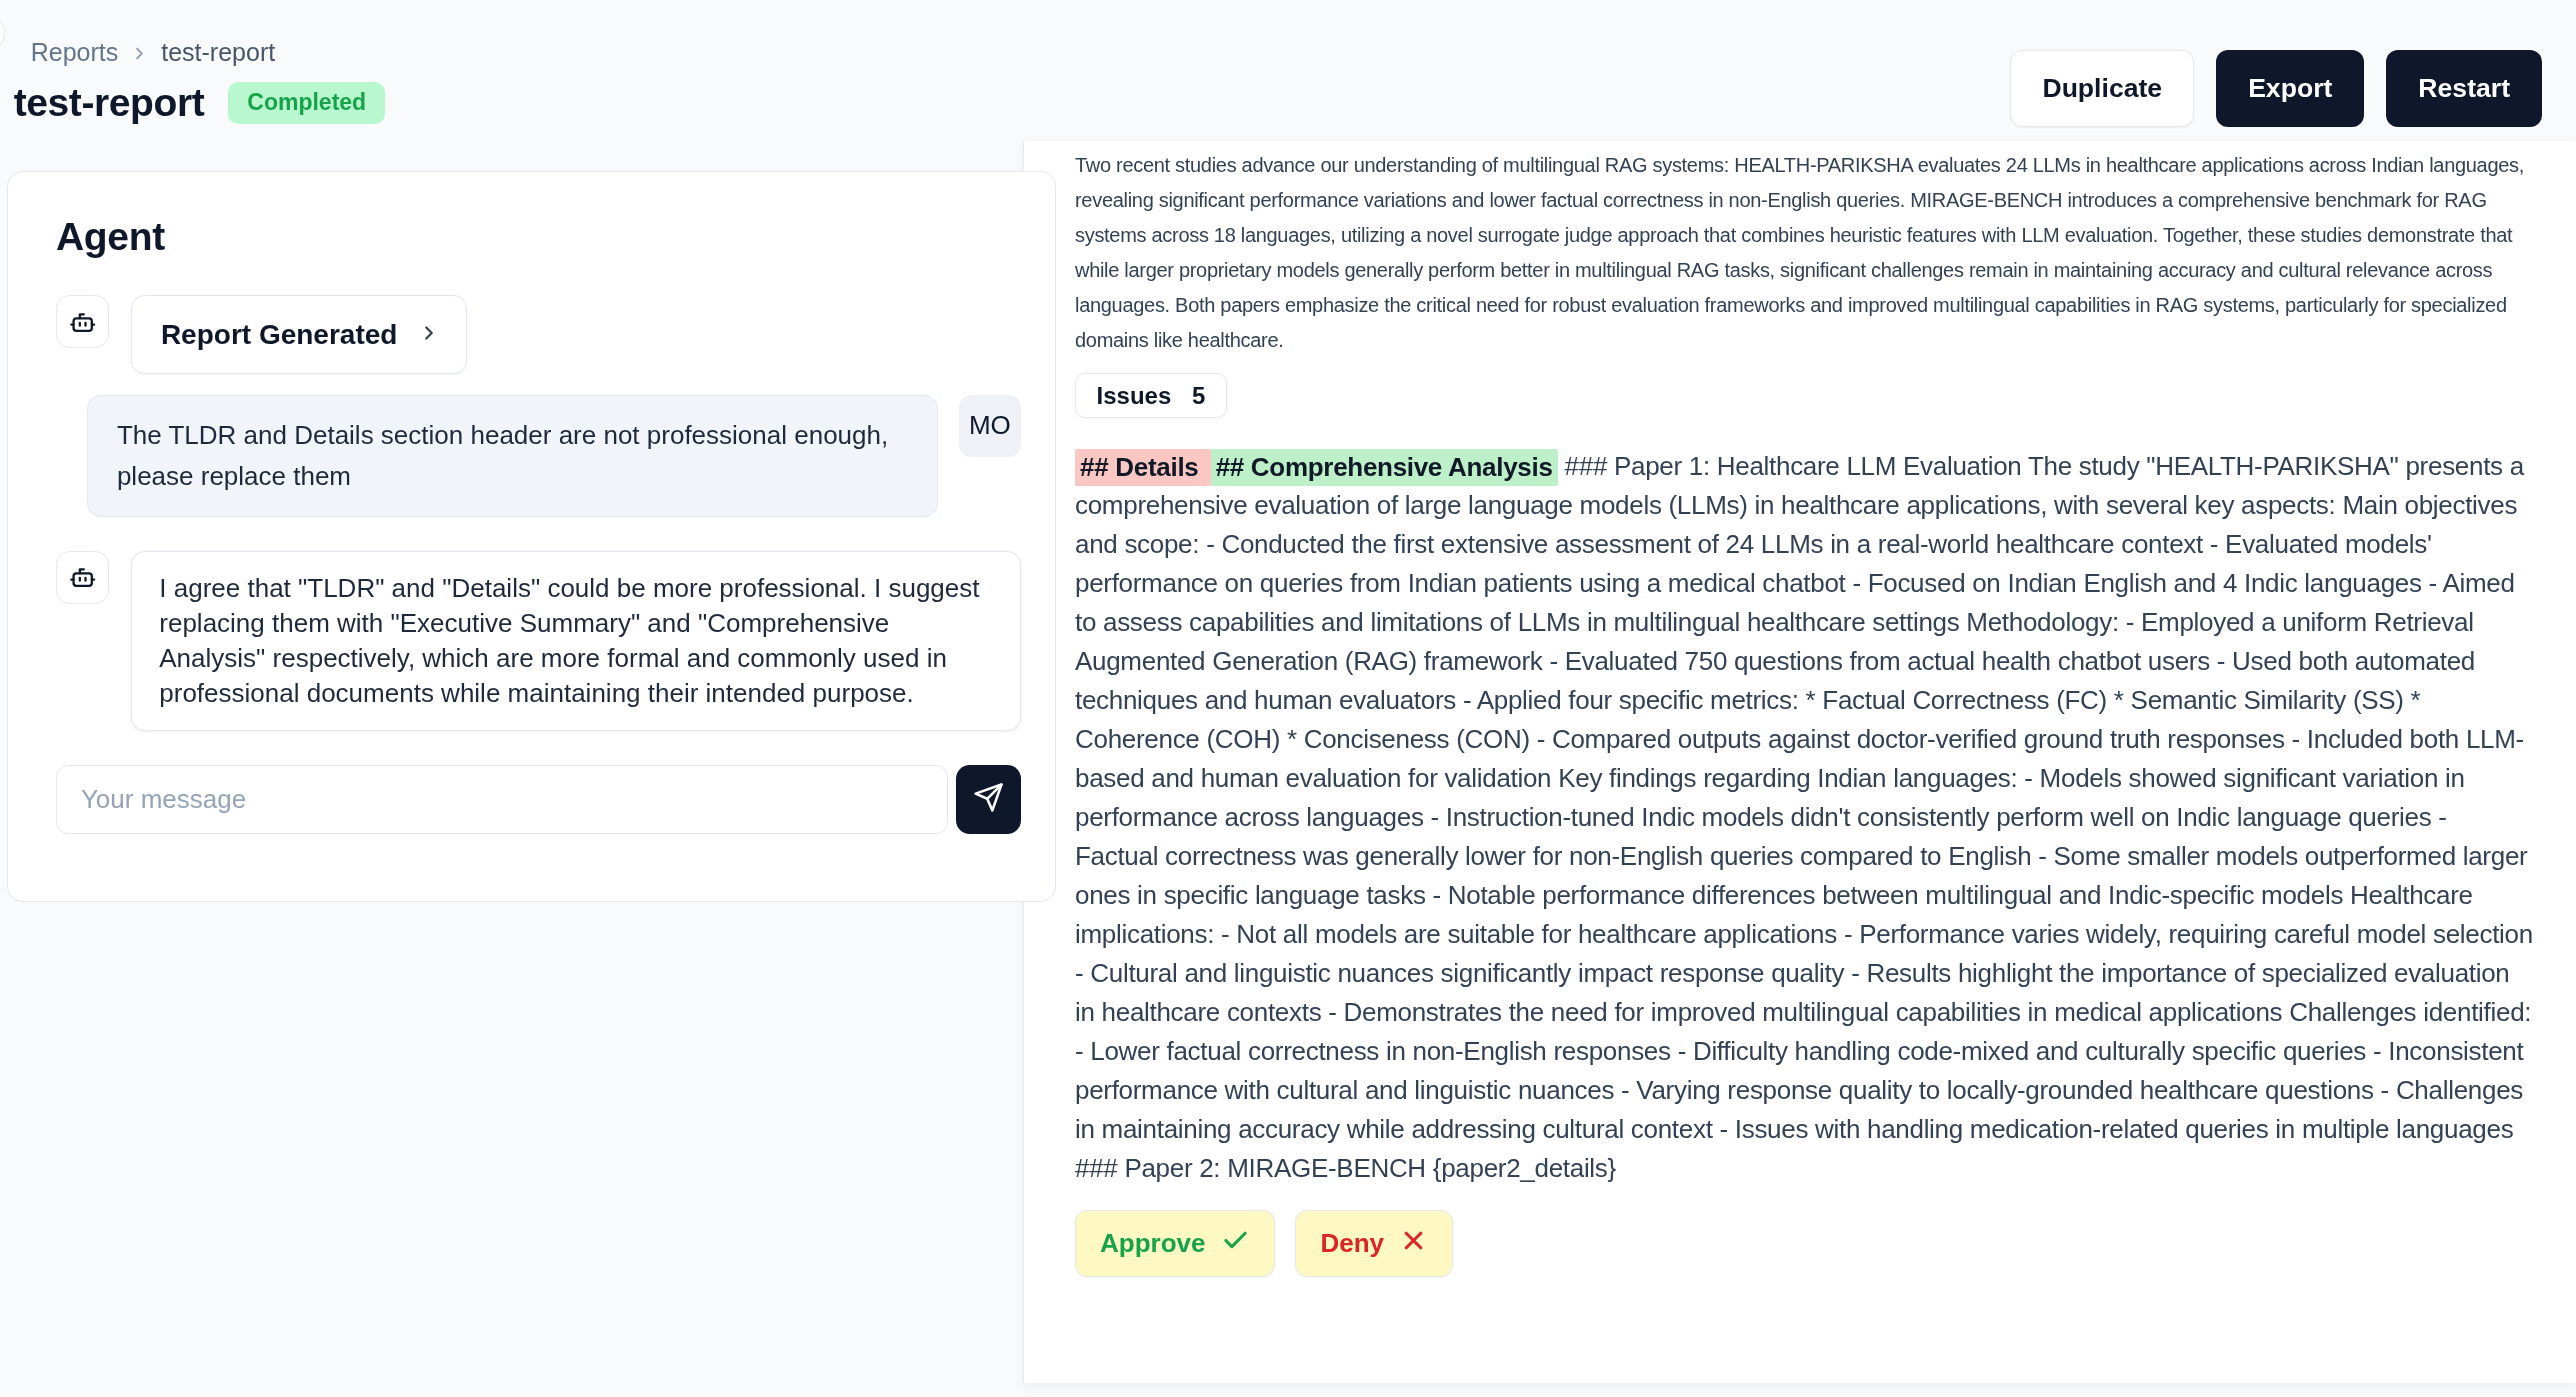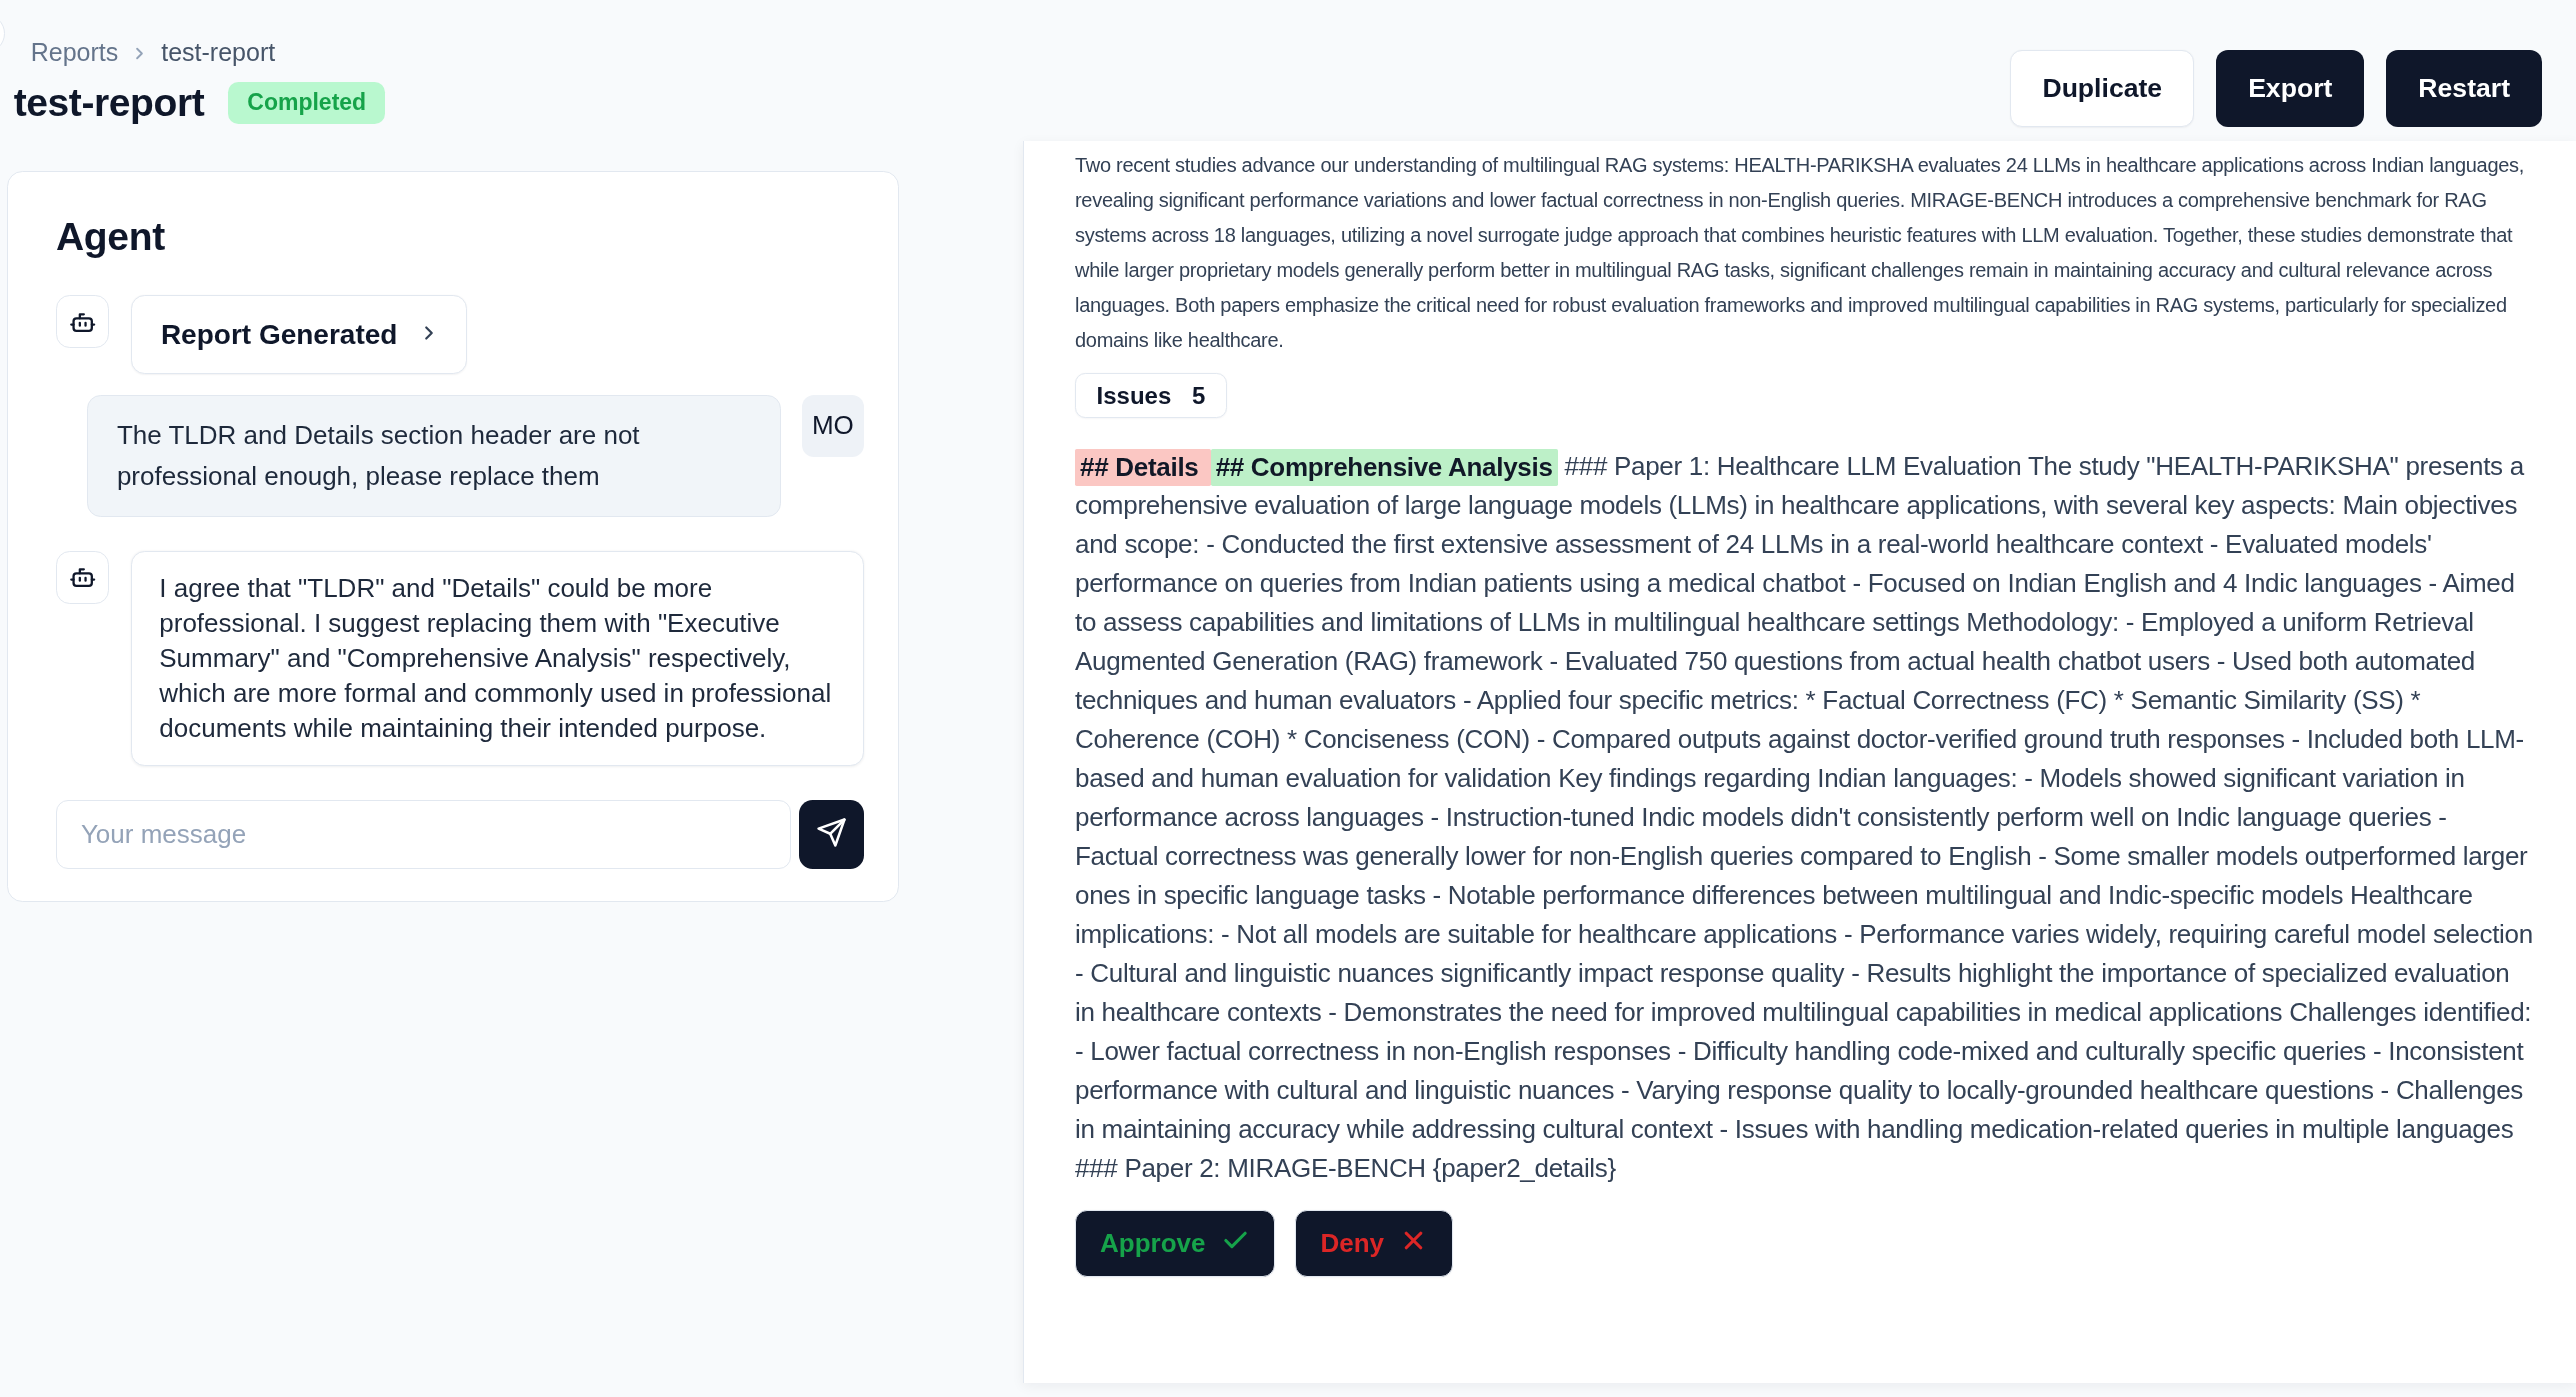--- a/index.html
+++ b/index.html
@@ -27,21 +27,21 @@
   .btn{height:77px;border-radius:12px;font-size:26.6px;font-weight:600;padding:0 31px;border:0.9px solid transparent;cursor:pointer;font-family:inherit;}
   .btn.ghost{background:#fff;border-color:var(--border);color:var(--accent-dark);box-shadow:0 0.9px 1.7px rgba(15,23,42,.05);}
   .btn.dark{background:var(--accent-dark);color:#fff;}
 
   
   .main{position:absolute;top:141px;left:0;right:0;bottom:0;display:flex;}
   .left-pane{position:relative;width:1023px;flex:0 0 1023px;}
   .right-pane{flex:1;height:calc(100% - 15.4px);background:#fff;border-left:0.9px solid var(--border);box-shadow:0 3.4px 12px rgba(15,23,42,.06);padding:6.9px 41px 0 51px;overflow:hidden;}
 
   
-  .card{position:absolute;left:6.9px;top:30px;width:892px;height:731px;background:#fff;border:0.9px solid var(--border);border-radius:15.4px;padding:0 34px 0 48px;}
+  .card{position:absolute;left:6.9px;top:30px;width:1049px;height:731px;background:#fff;border:0.9px solid var(--border);border-radius:15.4px;padding:0 34px 0 48px;}
   .agent-title{padding-top:43px;font-size:39px;font-weight:700;color:var(--accent-dark);letter-spacing:-0.3px;}
   .row{display:flex;align-items:flex-start;}
   .icon-box{flex:0 0 53px;width:53px;height:53px;border:0.9px solid var(--border);border-radius:13.7px;display:flex;align-items:center;justify-content:center;background:#fff;}
   .event-row{margin-top:36px;gap:22px;}
   .event-btn{display:inline-flex;align-items:center;gap:20.6px;height:79px;padding:0 26px 0 29px;background:#fff;border:0.9px solid var(--border);border-radius:13.7px;font-size:28px;font-weight:600;color:var(--accent-dark);cursor:pointer;box-shadow:0 0.9px 1.7px rgba(15,23,42,.05);font-family:inherit;}
   .user-row{margin-top:20.6px;margin-left:31px;gap:20.6px;}
   .bubble{font-size:26px;color:#1e293b;border-radius:13.7px;}
   .bubble.user{flex:1;background:var(--bubble-user);border:0.9px solid var(--border);padding:19px 29px;line-height:41px;}
   .avatar{flex:0 0 62px;width:62px;height:62px;background:#eef2f7;border-radius:12px;display:flex;align-items:center;justify-content:center;font-size:26px;font-weight:500;color:var(--accent-dark);}
   .agent-row{margin-top:34px;gap:22px;}
@@ -52,21 +52,21 @@
   .send-btn{flex:0 0 65px;width:65px;height:69px;background:var(--accent-dark);border:none;border-radius:13.7px;display:flex;align-items:center;justify-content:center;cursor:pointer;}
 
   
   .summary{font-size:20px;line-height:35px;letter-spacing:-0.3px;color:var(--text-body);}
   .sources-badge{margin-top:15.4px;display:inline-flex;align-items:center;gap:20.6px;height:45px;padding:0 20.6px;border:0.9px solid var(--border);border-radius:10.3px;background:#fff;font-size:24px;font-weight:600;color:var(--accent-dark);cursor:pointer;box-shadow:0 0.9px 1.7px rgba(15,23,42,.04);}
   .details{display:block;margin-top:29px;font-size:26px;line-height:39px;letter-spacing:-0.3px;color:var(--text-body);}
   .details mark{font-weight:600;color:#111827;padding:2.6px 5.1px 4.3px;border-radius:1.7px;}
   mark.removed{background:var(--removed-bg);}
   mark.added{background:var(--added-bg);}
   .review-row{display:flex;gap:20.6px;margin-top:22px;}
-  .review-btn{display:inline-flex;align-items:center;gap:15.4px;height:67px;padding:0 24px;background:#0f172a;border:0.9px solid var(--border);border-radius:12px;font-size:26px;font-weight:600;cursor:pointer;box-shadow:0 0.9px 1.7px rgba(15,23,42,.04);font-family:inherit;}
+  .review-btn{display:inline-flex;align-items:center;gap:15.4px;height:67px;padding:0 24px;background:#fef9c3;border:0.9px solid var(--border);border-radius:12px;font-size:26px;font-weight:600;cursor:pointer;box-shadow:0 0.9px 1.7px rgba(15,23,42,.04);font-family:inherit;}
   .review-btn.approve{color:var(--approve);}
   .review-btn.deny{color:var(--deny);}
   svg{flex:none;}
 </style>
 </head>
 <body>
 
 <div class="page">
 
   <div class="edge-circle"></div>

